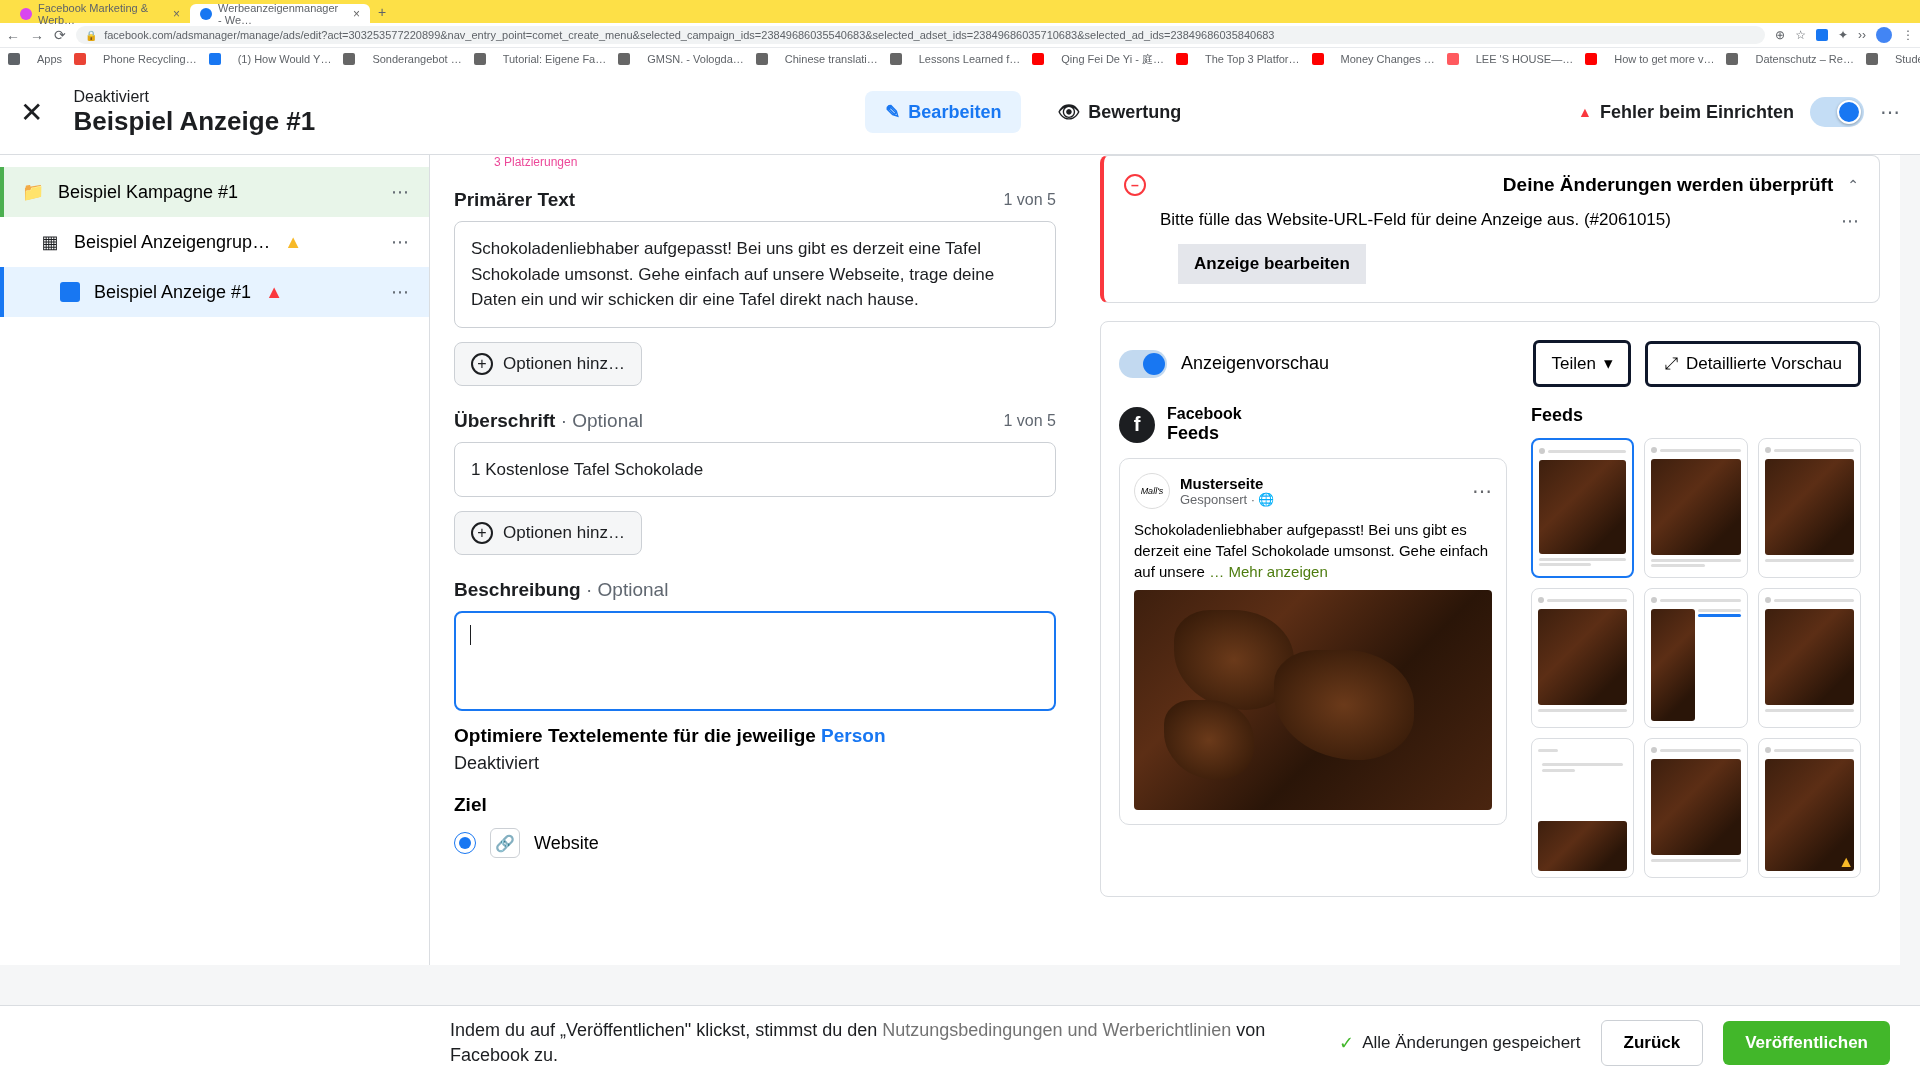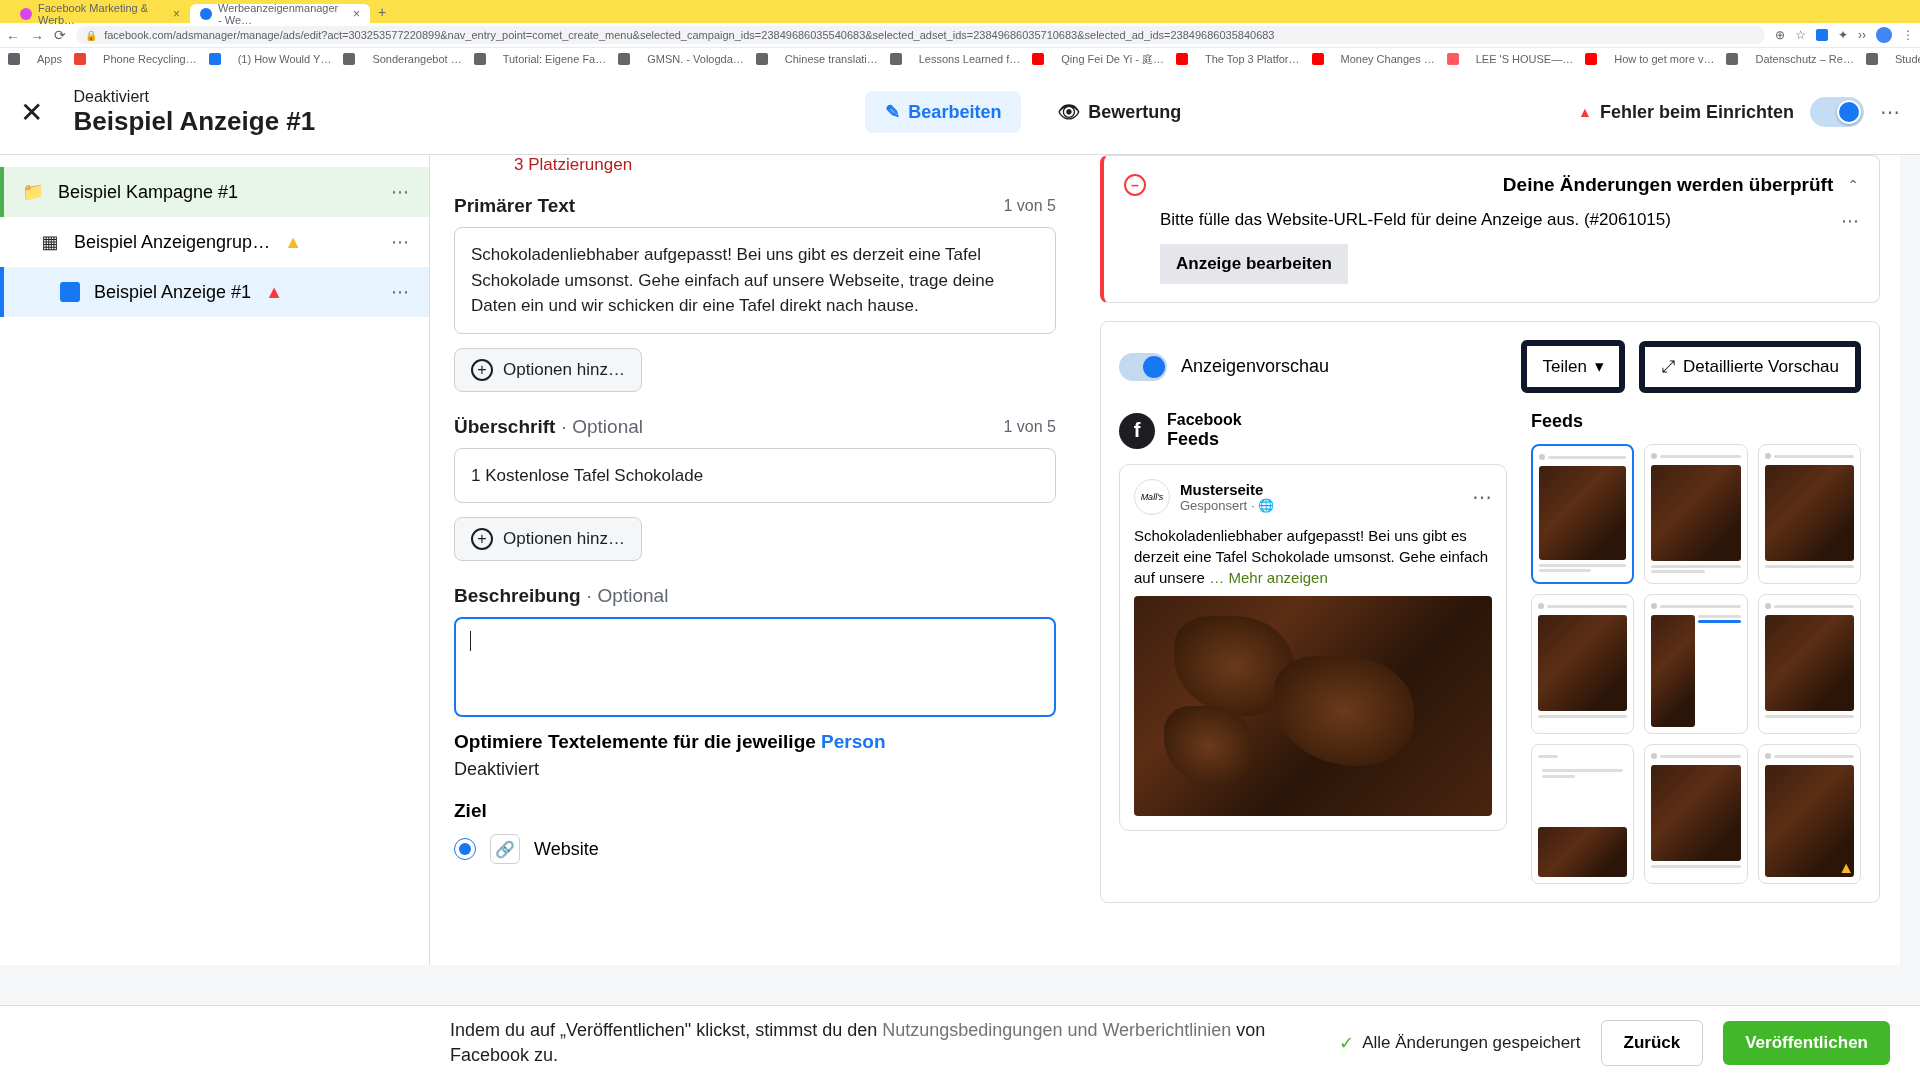--- a/index.html
+++ b/index.html
@@ -54,21 +54,21 @@
 .sb-icon { width: 20px; height: 20px; display: flex; align-items: center; justify-content: center; }
 .sb-icon.folder { color: #1c1e21; }
 .sb-icon.grid { color: #1c1e21; }
 .sb-icon.ad-icon { background: #1877f2; border-radius: 3px; }
 .sb-warn { color: #f7b928; font-size: 18px; }
 .sb-err { color: #fa383e; font-size: 18px; }
 .sb-dots { color: #606770; font-size: 18px; margin-left: auto; }
 
 
 .center { width: 650px; padding: 0 24px; overflow-y: auto; background: #fff; }
-.placements { color: #b91c1c; font-size: 17px; margin-bottom: 20px; margin-left: 60px; }
+.placements { color: #ec4899; font-size: 12px; margin-bottom: 20px; margin-left: 40px; }
 .field-row { display: flex; justify-content: space-between; align-items: center; margin-bottom: 10px; }
 .field-label { font-size: 19px; font-weight: 600; color: #1c1e21; }
 .field-label .optional { font-weight: normal; color: #606770; }
 .field-count { color: #606770; font-size: 16px; }
 .text-box { border: 1px solid #ccd0d5; border-radius: 8px; padding: 14px 16px; font-size: 17px; color: #1c1e21; line-height: 1.5; margin-bottom: 14px; }
 .text-box.focused { border: 2px solid #1877f2; min-height: 100px; padding: 12px 14px; }
 .cursor-line { display: inline-block; width: 1px; height: 20px; background: #1c1e21; animation: blink 1s infinite; }
 @keyframes blink { 50% { opacity: 0; } }
 .add-options { display: inline-flex; align-items: center; gap: 10px; padding: 10px 16px; border: 1px solid #ccd0d5; border-radius: 8px; font-size: 17px; color: #1c1e21; margin-bottom: 24px; background: #f5f6f7; }
 .plus-circle { width: 22px; height: 22px; border: 2px solid #1c1e21; border-radius: 50%; display: flex; align-items: center; justify-content: center; font-size: 16px; }
@@ -83,31 +83,31 @@
 .ziel-val { font-size: 18px; }
 
 
 .right { width: 820px; padding: 0 20px; background: #fff; }
 .alert-card { border: 1px solid #dadde1; border-left: 4px solid #fa383e; border-radius: 8px; padding: 18px 20px; margin-bottom: 18px; }
 .alert-head { display: flex; align-items: center; gap: 14px; margin-bottom: 14px; }
 .alert-circle { width: 22px; height: 22px; border: 2px solid #fa383e; border-radius: 50%; display: flex; align-items: center; justify-content: center; color: #fa383e; font-weight: bold; font-size: 14px; }
 .alert-title { font-size: 19px; font-weight: 600; flex: 1; text-align: right; }
 .alert-chevron { color: #606770; font-size: 14px; }
 .alert-body { font-size: 17px; margin-bottom: 14px; margin-left: 36px; }
-.alert-btn { display: inline-block; padding: 10px 16px; background: #e4e6eb; border-radius: 0; font-size: 17px; font-weight: 600; margin-left: 36px; }
+.alert-btn { display: inline-block; padding: 10px 16px; background: #e4e6eb; border-radius: 0; font-size: 17px; font-weight: 600; margin-left: 54px; }
 .alert-dots { color: #606770; font-size: 18px; float: right; }
 
 .preview-card { border: 1px solid #dadde1; border-radius: 8px; padding: 18px; }
 .preview-head { display: flex; align-items: center; gap: 14px; margin-bottom: 18px; }
 .preview-toggle { width: 48px; height: 28px; background: #1877f2; border-radius: 14px; position: relative; }
 .preview-toggle::after { content: ""; width: 22px; height: 22px; background: #fff; border-radius: 50%; position: absolute; top: 3px; right: 3px; }
 .preview-toggle { background: #c2d9f0; }
 .preview-toggle::after { background: #1877f2; right: auto; left: 24px; }
 .preview-label { font-size: 18px; flex: 1; }
-.share-btn, .detail-btn { padding: 10px 16px; border: 6px solid #0f172a; border-radius: 6px; font-size: 17px; display: flex; align-items: center; gap: 8px; }
+.share-btn, .detail-btn { padding: 10px 16px; border: 3px solid #0f172a; border-radius: 6px; font-size: 17px; display: flex; align-items: center; gap: 8px; }
 
 .preview-body { display: flex; gap: 24px; }
 .preview-left { flex: 1; }
 .preview-right { width: 330px; }
 .platform-row { display: flex; align-items: center; gap: 12px; margin-bottom: 14px; }
 .platform-icon { width: 36px; height: 36px; border-radius: 50%; background: #1c1e21; display: flex; align-items: center; justify-content: center; color: #fff; font-weight: bold; font-size: 20px; }
 .platform-name { font-weight: 600; font-size: 16px; }
 .platform-sub { font-weight: bold; font-size: 18px; }
 
 .ad-preview { border: 1px solid #dadde1; border-radius: 10px; padding: 14px; }

